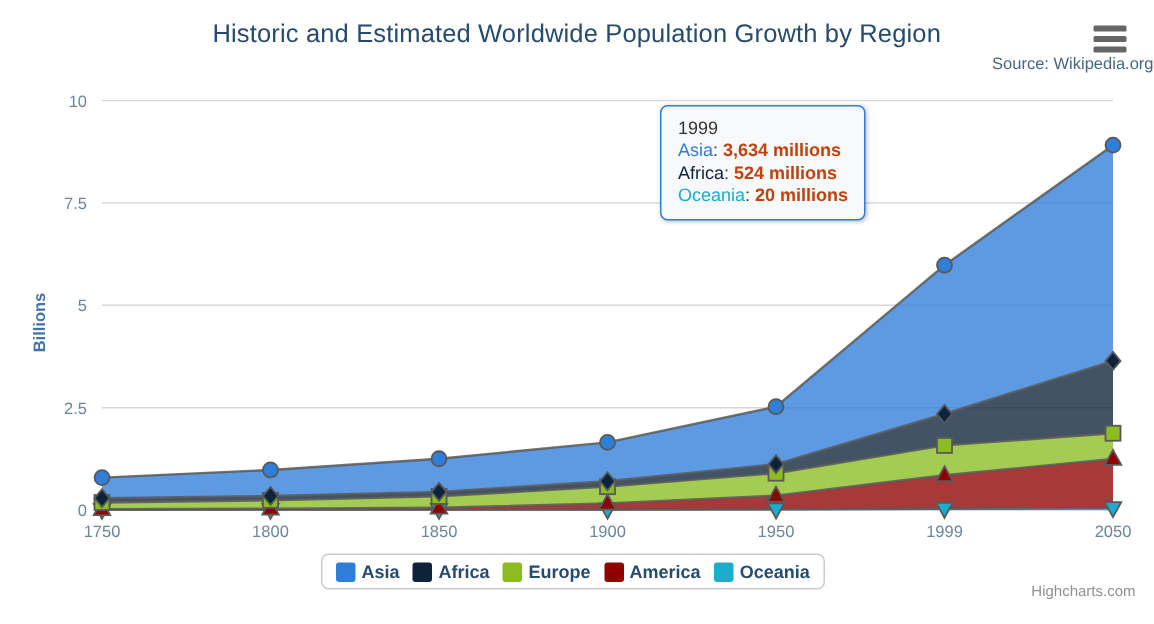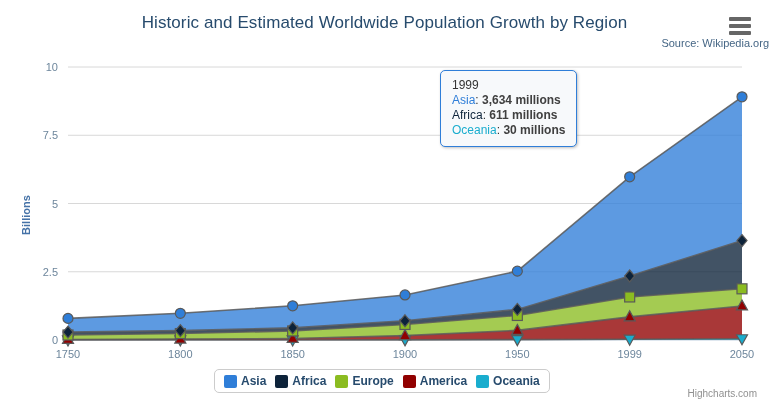--- a/index.html
+++ b/index.html
@@ -37,21 +37,21 @@
     position:absolute;left:440px;top:70px;
     background:#f7f9fb;
     border:1.5px solid #2f7ed8;border-radius:5px;
     padding:7px 11px 8px 11px;
     box-shadow:1px 1px 3px rgba(0,0,0,.25);
     white-space:nowrap;
   }
   .tooltip-header{font-size:12px;color:#333;margin-bottom:1px;}
   .tooltip-row{font-size:12px;color:#333;line-height:15px;}
   .tooltip-row .series-name{font-weight:normal;}
-  .tooltip-row .series-value{font-weight:bold;color:#404040;}
+  .tooltip-row .series-value{font-weight:bold;color:#c2410c;}
 
   .legend{
     position:absolute;left:214px;top:369px;
     border:1px solid #cccccc;border-radius:5px;
     background:#ffffff;
     padding:4px 9px;
     display:flex;align-items:center;gap:9px;
   }
   .legend-item{display:flex;align-items:center;gap:4px;cursor:pointer;}
   .legend-swatch{width:13px;height:13px;border-radius:2px;display:block;}
@@ -147,22 +147,22 @@
         <text x="742" y="358" text-anchor="middle" class="axis-label-text">2050</text>
       </g>
     <text id="ytitle" class="yaxis-title" x="30" y="215" transform="rotate(-90 30 215)" text-anchor="middle">Billions</text>
     <text id="credit" class="credits" x="757" y="397" text-anchor="end">Highcharts.com</text>
   </svg>
 
   <div class="tooltip-box">
     <div class="tooltip-header">1999</div>
     <div id="tooltip-rows">
         <div class="tooltip-row"><span class="series-name" style="color: rgb(47, 126, 216);">Asia</span><span>: </span><span class="series-value">3,634 millions</span></div>
-        <div class="tooltip-row"><span class="series-name" style="color: rgb(13, 35, 58);">Africa</span><span>: </span><span class="series-value">611 millions</span></div>
-        <div class="tooltip-row"><span class="series-name" style="color: rgb(26, 173, 206);">Oceania</span><span>: </span><span class="series-value">30 millions</span></div>
+        <div class="tooltip-row"><span class="series-name" style="color: rgb(13, 35, 58);">Africa</span><span>: </span><span class="series-value">524 millions</span></div>
+        <div class="tooltip-row"><span class="series-name" style="color: rgb(26, 173, 206);">Oceania</span><span>: </span><span class="series-value">20 millions</span></div>
       </div>
   </div>
 
   <div class="legend">
     <div id="legend-items" style="display:flex;align-items:center;gap:9px;">
         <div class="legend-item">
           <span class="legend-swatch" style="background: rgb(47, 126, 216);"></span>
           <span class="legend-label">Asia</span>
         </div>
         <div class="legend-item">

